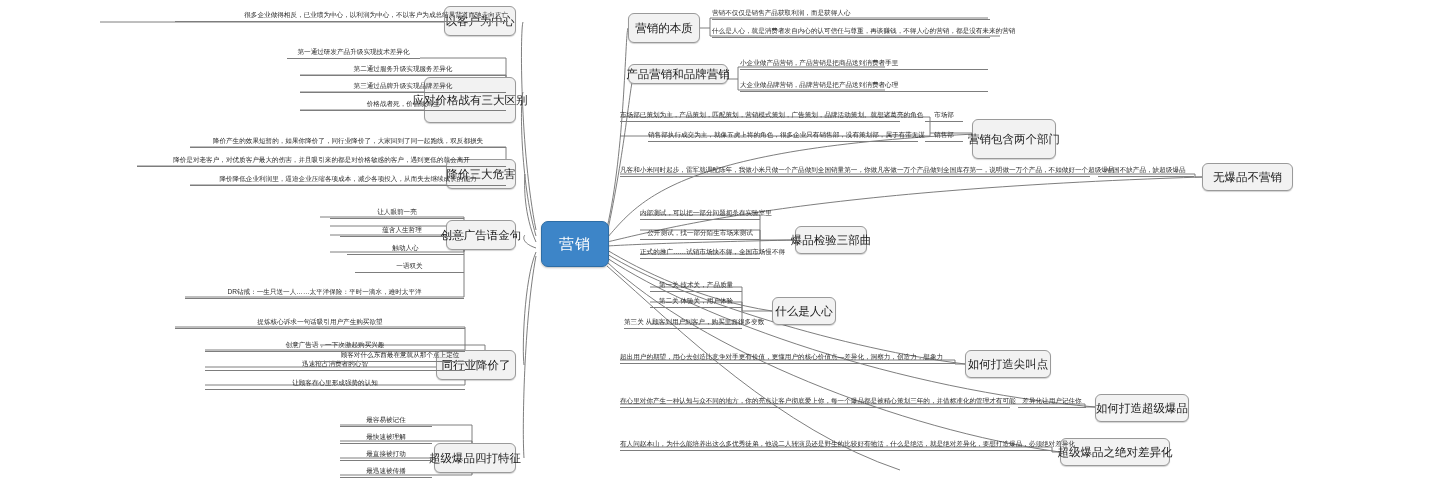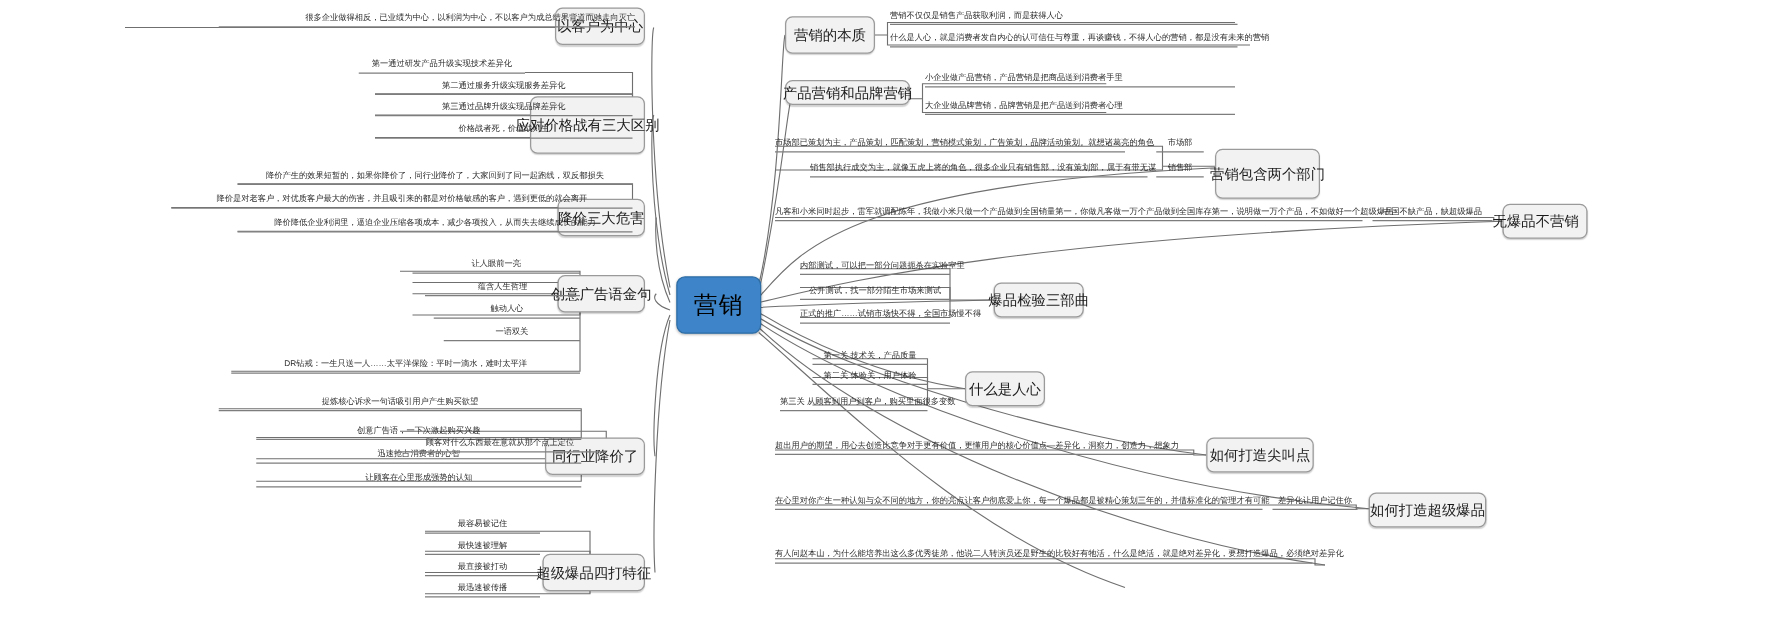--- a/index.html
+++ b/index.html
@@ -9,22 +9,22 @@
   }
   #canvas{position:relative;width:1431px;height:500px;background:#ffffff;}
   #wires{position:absolute;left:0;top:0;width:1431px;height:500px;pointer-events:none;}
 
   
   .root{
     position:absolute;
     background:#3d85c8;
     border:1px solid #2d6da6;
     border-radius:7px;
-    color:#000000;
-    font-size:19px;
+    color:#ffffff;
+    font-size:15px;
     letter-spacing:1px;
     display:flex;align-items:center;justify-content:center;
     box-shadow:0 1px 2px rgba(0,0,0,.25);
     text-align:right;
   }
 
   
   .topic{
     position:absolute;
     background:#f2f2f2;
@@ -184,21 +184,21 @@
   <div class="leaf" style="left:740px;top:80px;width:248px;">大企业做品牌营销，品牌营销是把产品送到消费者心理</div>
 
   <div class="topic" style="left:972px;top:119px;width:84px;height:40px;">
     <span>营销包含两个部门</span>
   </div>
   <div class="leaf" style="left:620px;top:110px;width:280px;">市场部已策划为主，产品策划，匹配策划，营销模式策划，广告策划，品牌活动策划。就想诸葛亮的角色</div>
   <div class="leaf c" style="left:925px;top:110px;width:38px;">市场部</div>
   <div class="leaf" style="left:648px;top:130px;width:270px;">销售部执行成交为主，就像五虎上将的角色，很多企业只有销售部，没有策划部，属于有带无谋</div>
   <div class="leaf c" style="left:925px;top:130px;width:38px;">销售部</div>
 
-  <div class="topic" style="left:1202px;top:163px;width:68px;height:28px;justify-content:flex-end;">
+  <div class="topic" style="left:1202px;top:163px;width:91px;height:28px;">
     <span>无爆品不营销</span>
   </div>
   <div class="leaf" style="left:620px;top:165px;width:470px;">凡客和小米同时起步，雷军就调配陈年，我做小米只做一个产品做到全国销量第一，你做凡客做一万个产品做到全国库存第一，说明做一万个产品，不如做好一个超级爆品</div>
   <div class="leaf c" style="left:1098px;top:165px;width:96px;">中国不缺产品，缺超级爆品</div>
 
   <div class="topic" style="left:795px;top:226px;width:72px;height:28px;">
     <span>爆品检验三部曲</span>
   </div>
   <div class="leaf c" style="left:640px;top:208px;width:120px;">内部测试，可以把一部分问题扼杀在实验室里</div>
   <div class="leaf c" style="left:640px;top:228px;width:120px;">公开测试，找一部分陌生市场来测试</div>
@@ -215,15 +215,18 @@
     <span>如何打造尖叫点</span>
   </div>
   <div class="leaf" style="left:620px;top:352px;width:335px;">超出用户的期望，用心去创造比竞争对手更有价值，更懂用户的核心价值点—差异化，洞察力，创造力，想象力</div>
 
   <div class="topic" style="left:1095px;top:394px;width:94px;height:28px;">
     <span>如何打造超级爆品</span>
   </div>
   <div class="leaf" style="left:620px;top:396px;width:390px;">在心里对你产生一种认知与众不同的地方，你的亮点让客户彻底爱上你，每一个爆品都是被精心策划三年的，并借标准化的管理才有可能</div>
   <div class="leaf c" style="left:1018px;top:396px;width:68px;">差异化让用户记住你</div>
 
+  <div class="topic" style="left:1060px;top:438px;width:110px;height:28px;">
+    <span>超级爆品之绝对差异化</span>
+  </div>
   <div class="leaf" style="left:620px;top:439px;width:430px;">有人问赵本山，为什么能培养出这么多优秀徒弟，他说二人转演员还是野生的比较好有牠活，什么是绝活，就是绝对差异化，要想打造爆品，必须绝对差异化</div>
 
 </div>
 
 </body></html>

